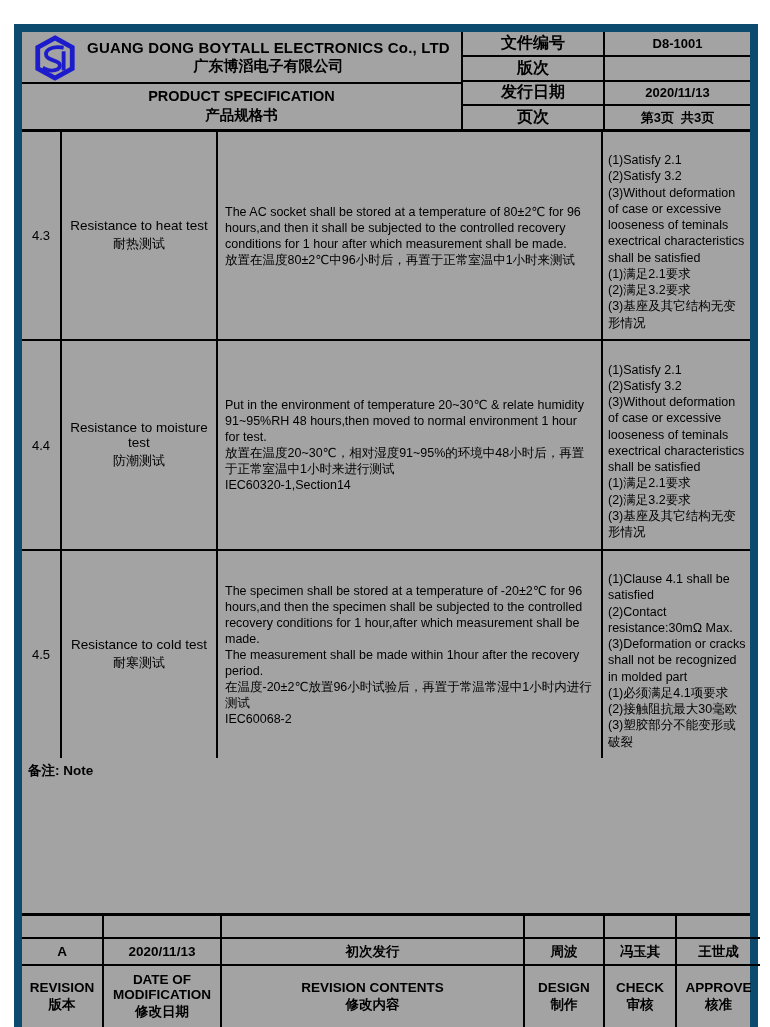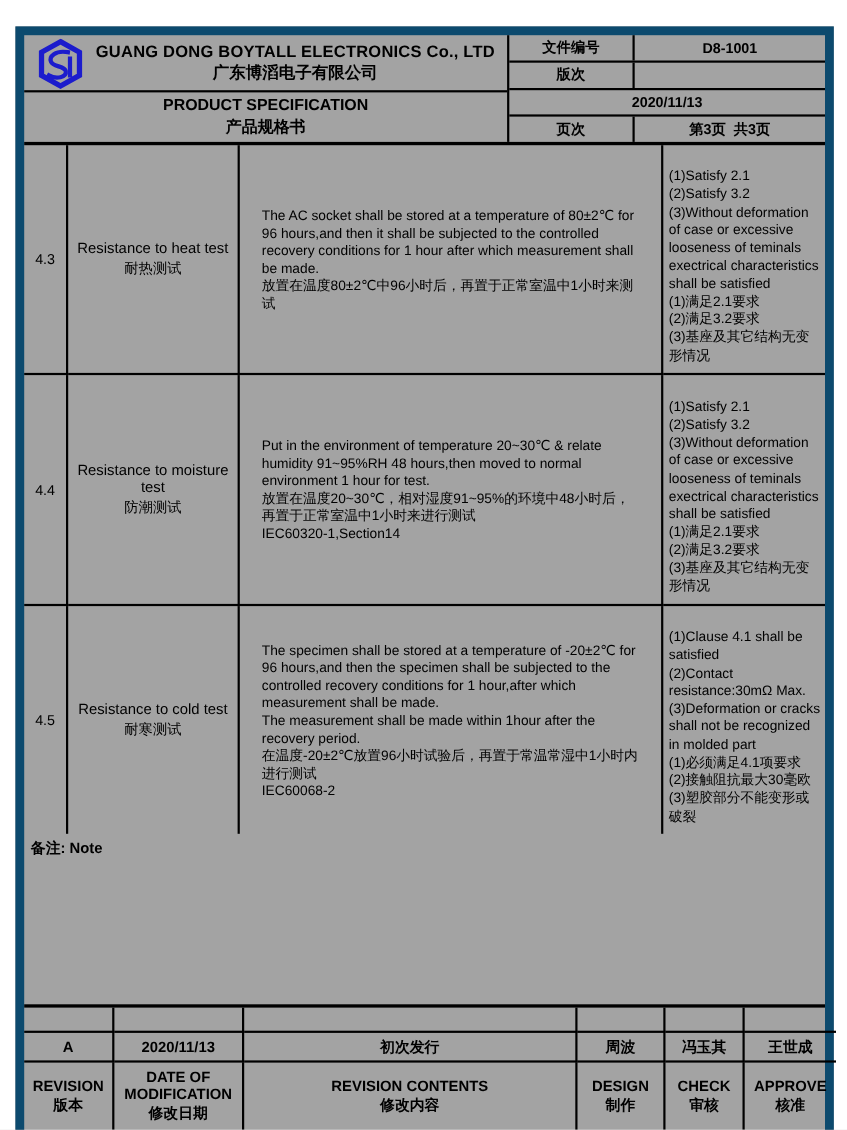--- a/index.html
+++ b/index.html
@@ -25,37 +25,37 @@
   .logo-wrap { width: 44px; height: 46px; flex: 0 0 auto; margin-top: 1px; }
   .company-names { text-align: center; }
   .company-en { font-size: 15px; font-weight: bold; letter-spacing: 0.2px; }
   .company-cn { font-size: 15px; font-weight: bold; margin-top: 1px; text-align: center; }
   .title-block { flex: 1; display: flex; flex-direction: column; align-items: center; justify-content: center; }
   .doc-title-en { font-size: 14.5px; font-weight: bold; }
   .doc-title-cn { font-size: 14.5px; font-weight: bold; margin-top: 2px; }
   .header-right { flex: 1; display: flex; flex-direction: column; }
   .meta-row { flex: 1; display: flex; border-bottom: 2px solid #000; }
   .meta-row:last-child { border-bottom: none; }
-  .meta-label { width: 114px; border-right: 2px solid #000; display: flex; align-items: center; justify-content: center; font-weight: bold; font-size: 13px; }
+  .meta-label { width: 142px; border-right: 2px solid #000; display: flex; align-items: center; justify-content: center; font-weight: bold; font-size: 16px; }
   .meta-value { flex: 1; display: flex; align-items: center; justify-content: center; font-weight: bold; font-size: 13px; white-space: pre; }
 
   
   .spec-table { border-collapse: collapse; width: 100%; table-layout: fixed; }
   .spec-table td { border: 2px solid #000; vertical-align: middle; }
   .spec-table tr td:first-child { border-left: none; }
   .spec-table tr td:last-child { border-right: none; }
   .spec-table tr:first-child td { border-top: none; }
   .spec-table tr:last-child td { border-bottom: none; }
   .row-h1 td { height: 208px; }
   .row-h2 td { height: 210px; }
   .row-h3 td { height: 208px; }
   .col-no { width: 39px; text-align: center; font-size: 13px; }
   .col-title { width: 156px; text-align: center; font-size: 13.5px; }
   .col-title .t-cn { font-size: 13px; margin-top: 2px; }
-  .col-desc { width: 385px; font-size: 12.5px; line-height: 1.28; padding: 6px 20px; }
+  .col-desc { width: 385px; font-size: 12.5px; line-height: 1.28; padding: 6px 7px; }
   .col-crit { font-size: 12.5px; line-height: 1.3; padding: 16px 3px 4px 5px; vertical-align: top; }
   .prewrap { white-space: pre-wrap; word-wrap: break-word; }
 
   
   .note-area { height: 158px; border-bottom: 3px solid #000; padding: 4px 6px; font-size: 13.5px; font-weight: bold; }
 
   
   .rev-table { border-collapse: collapse; width: 100%; table-layout: fixed; }
   .rev-table td { border: 2px solid #000; text-align: center; vertical-align: middle; font-weight: bold; font-size: 13.5px; }
   .rev-table tr td:first-child { border-left: none; }
@@ -94,20 +94,21 @@
     </div>
     <div class="header-right">
       <div class="meta-row">
         <div class="meta-label">文件编号</div>
         <div class="meta-value">D8-1001</div>
       </div>
       <div class="meta-row">
         <div class="meta-label">版次</div>
       </div>
       <div class="meta-row">
+        <div class="meta-label">发行日期</div>
         <div class="meta-value">2020/11/13</div>
       </div>
       <div class="meta-row">
         <div class="meta-label">页次</div>
         <div class="meta-value">第3页  共3页</div>
       </div>
     </div>
   </div>
 
   <table class="spec-table">

